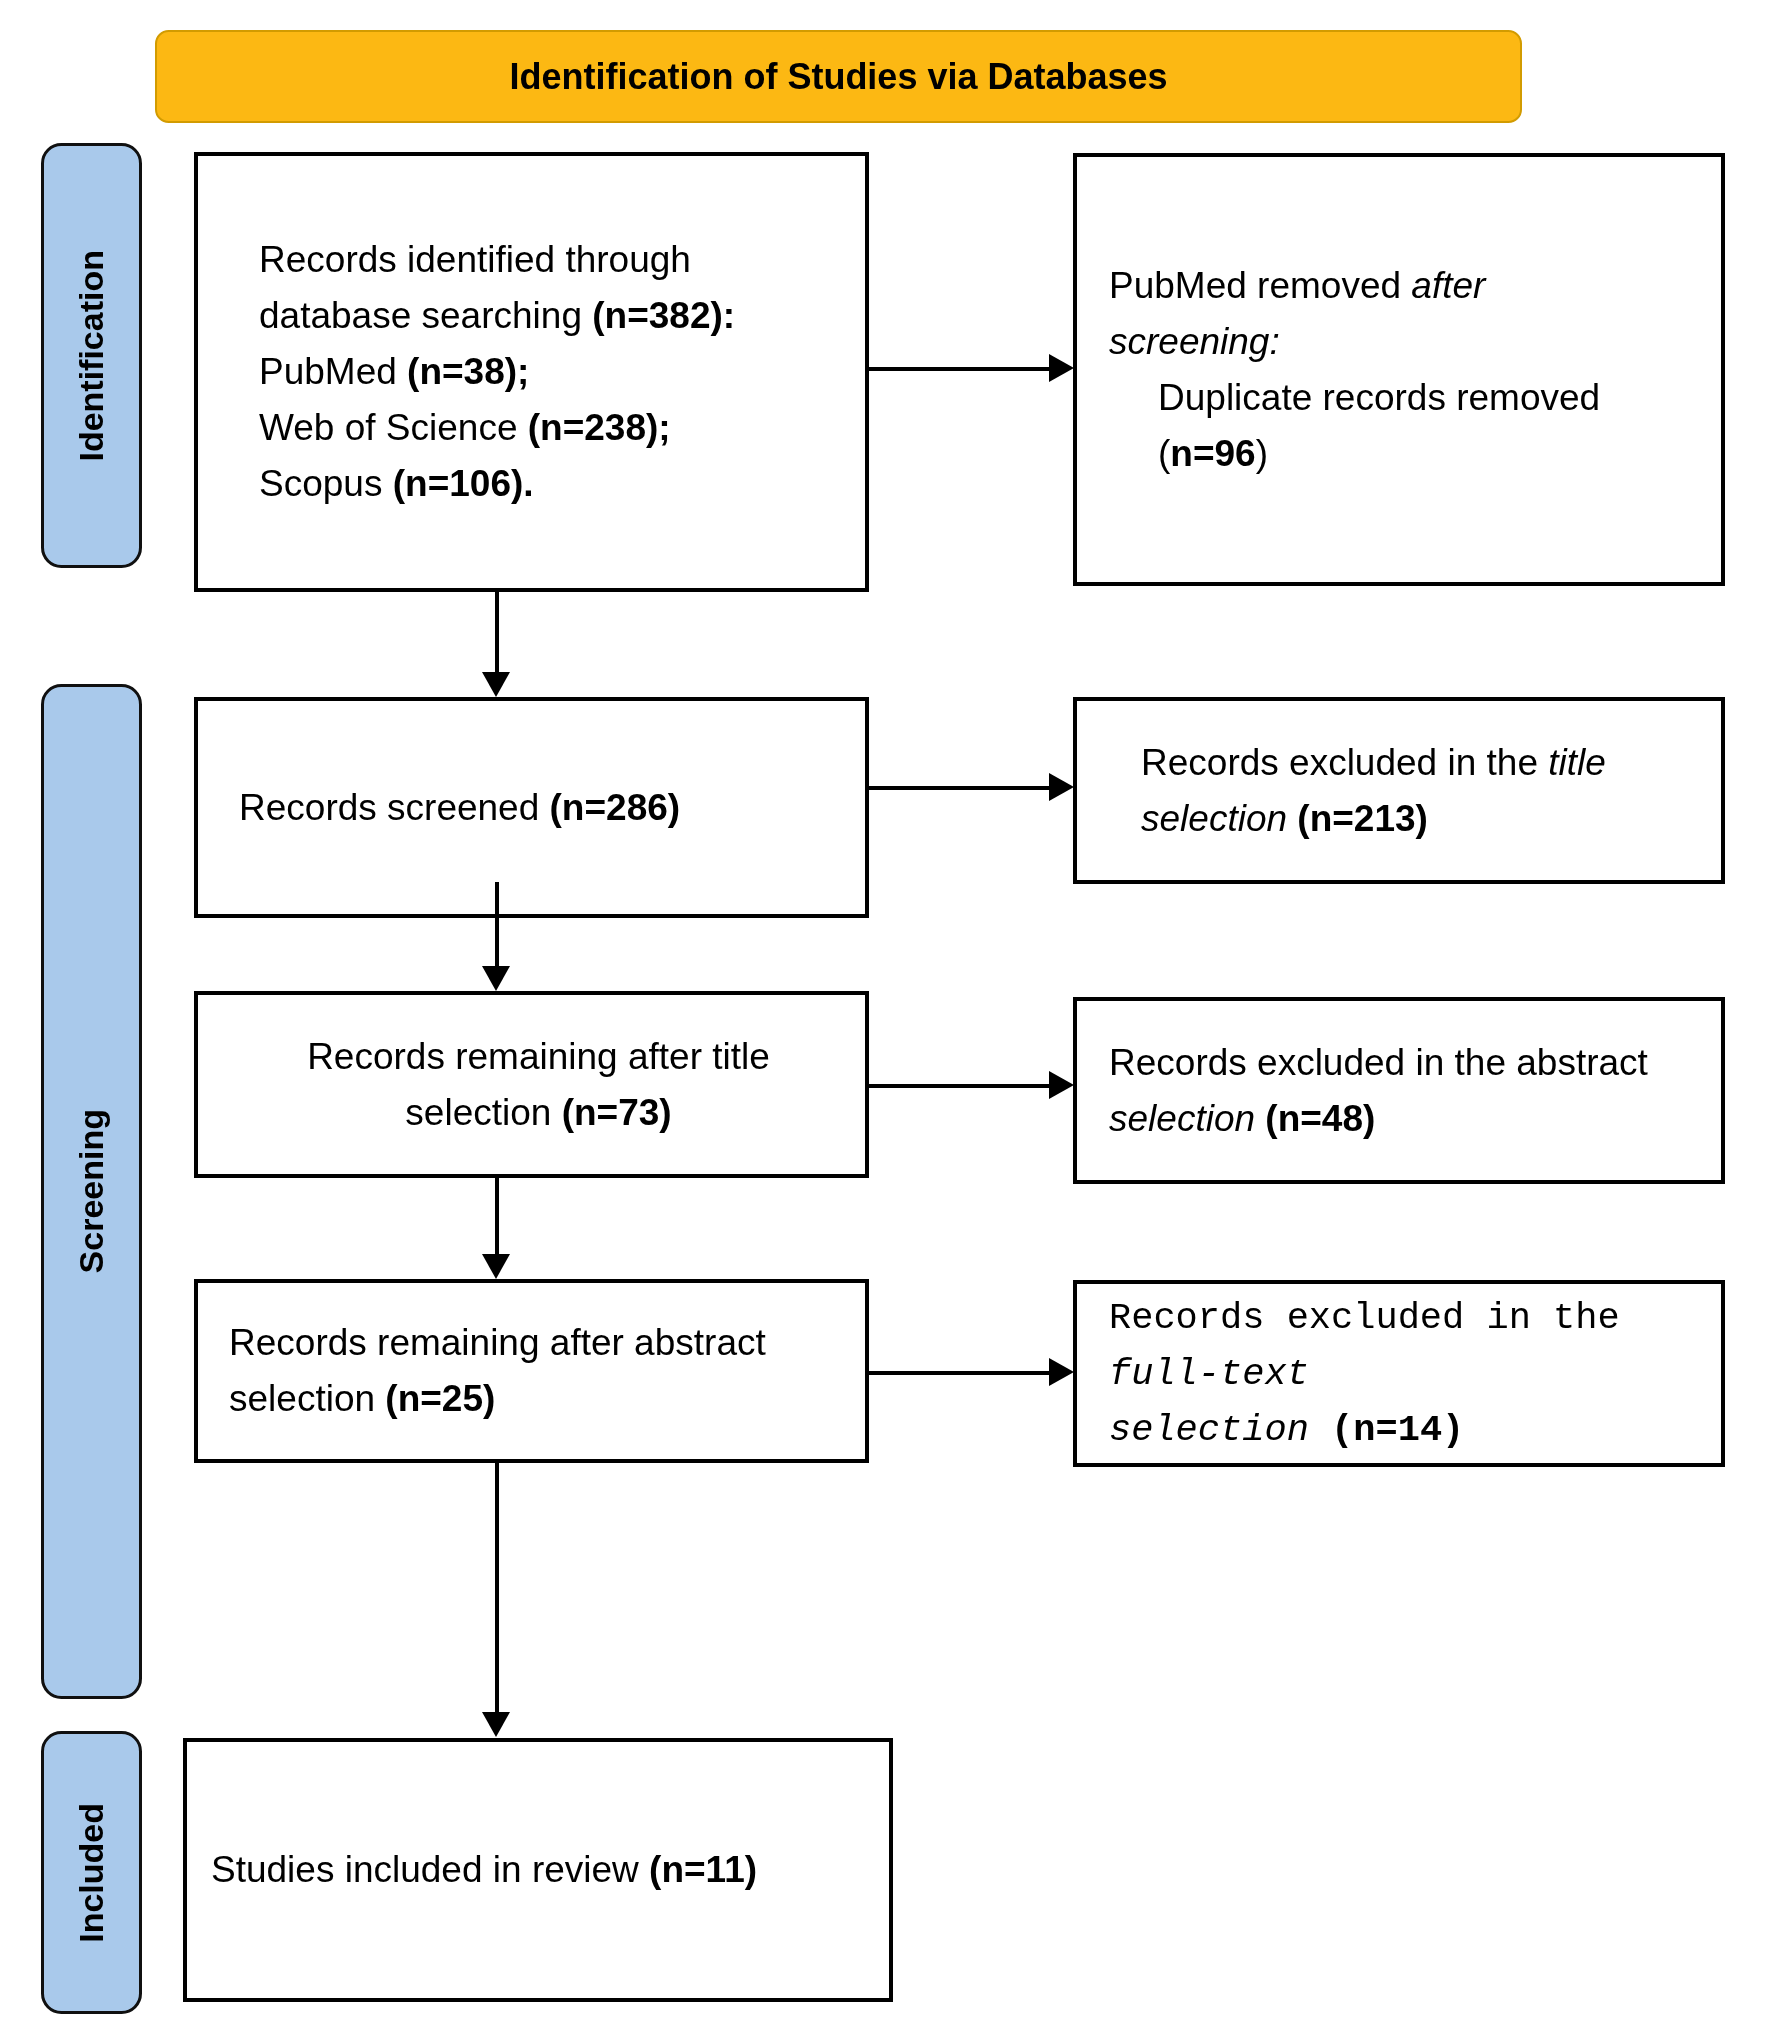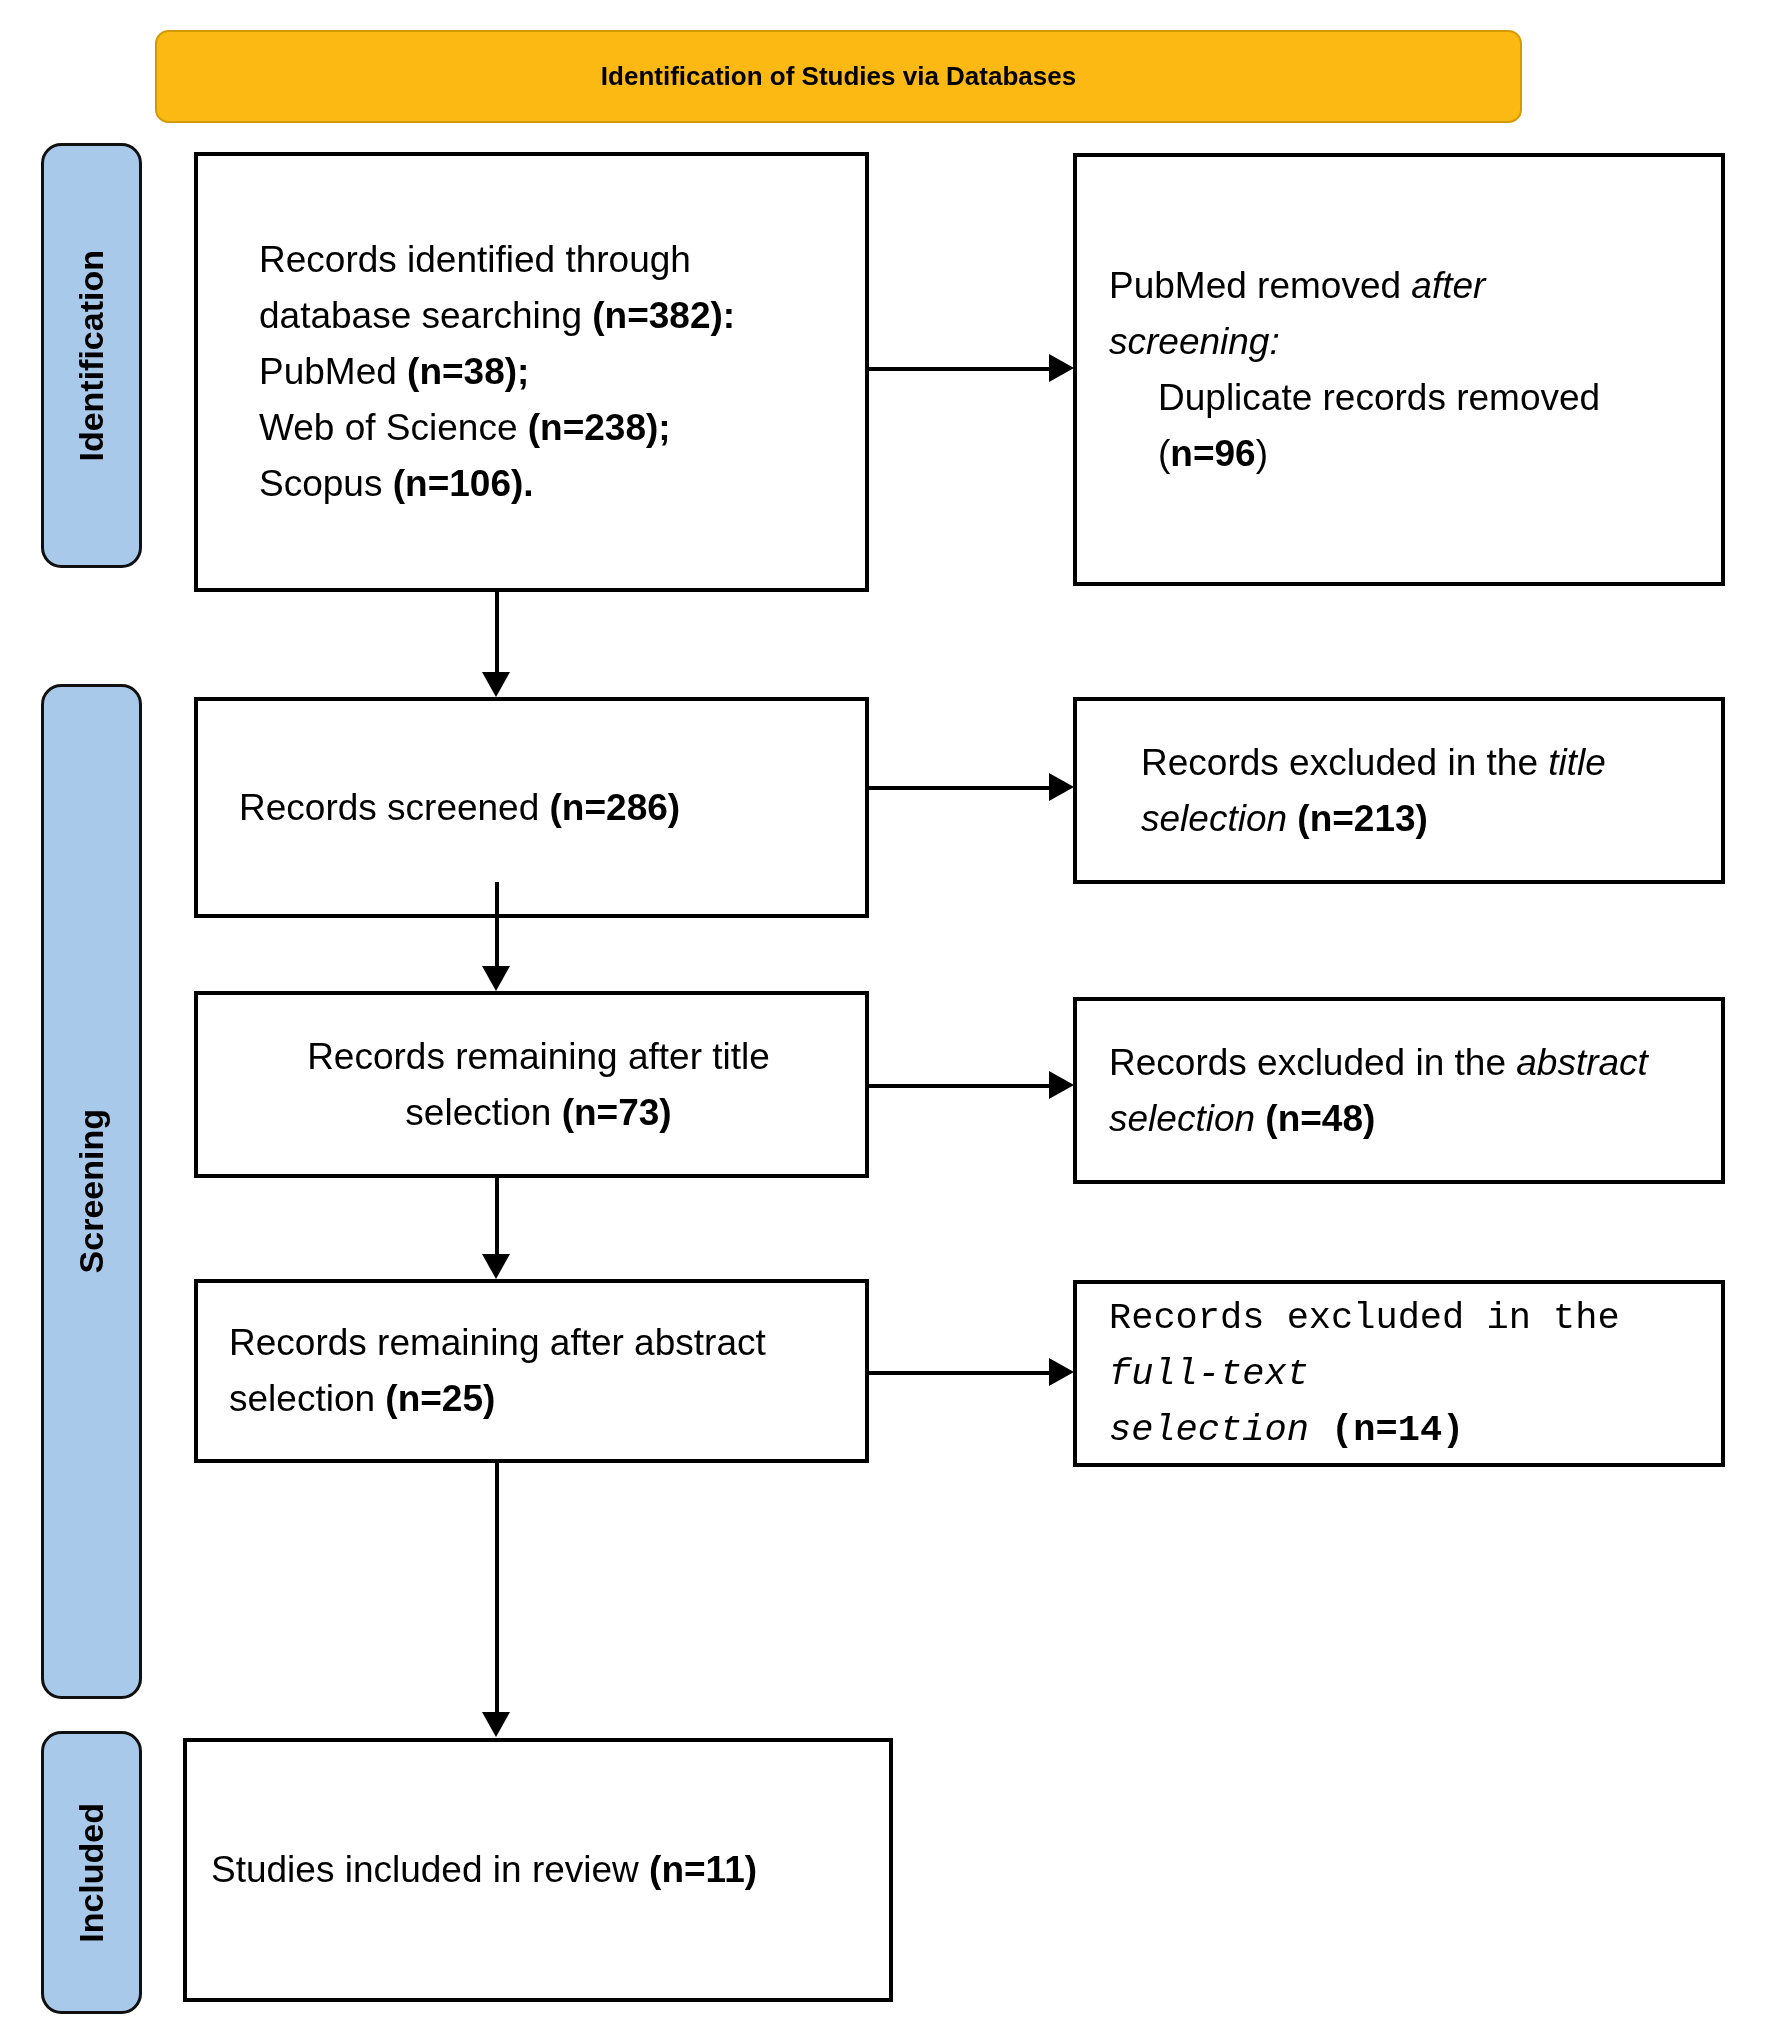--- a/index.html
+++ b/index.html
@@ -10,21 +10,21 @@
     font-family:"Liberation Sans", sans-serif;
     color:#000;
   }
   
   .banner{
     position:absolute;left:155px;top:30px;width:1363px;height:89px;
     background:var(--banner-fill);
     border:2.6px solid var(--banner-border);
     border-radius:13.6px;
     display:flex;align-items:center;justify-content:center;
-    font-size:26px;font-weight:bold;
+    font-size:36px;font-weight:bold;
   }
   
   .stage{
     position:absolute;left:41px;width:95px;
     background:var(--stage-fill);
     border:3.4px solid var(--stage-border);
     border-radius:20.4px;
     display:flex;align-items:center;justify-content:center;
   }
   .stage span{
@@ -107,21 +107,21 @@
     <div class="txt"><span><span>Records screened </span><span style="font-weight: bold;">(n=286)</span></span></div>
   </div>
   <div class="fbox col-r r2">
     <div class="txt"><span><span>Records excluded in the </span><span style="font-style: italic;">title</span></span><br><span><span style="font-style: italic;">selection</span><span> </span><span style="font-weight: bold;">(n=213)</span></span></div>
   </div>
 
   <div class="fbox col-l b3">
     <div class="txt"><span><span>Records remaining after title</span></span><br><span><span>selection </span><span style="font-weight: bold;">(n=73)</span></span></div>
   </div>
   <div class="fbox col-r r3">
-    <div class="txt"><span><span>Records excluded in the </span><span style="font-style: italic;">abstract</span></span><br><span><span style="font-style: italic;">selection</span><span> </span><span style="font-weight: bold;">(n=48)</span></span></div>
+    <div class="txt"><span><span>Records excluded in the </span><span style="">abstract</span></span><br><span><span style="font-style: italic;">selection</span><span> </span><span style="font-weight: bold;">(n=48)</span></span></div>
   </div>
 
   <div class="fbox col-l b4">
     <div class="txt"><span><span>Records remaining after abstract</span></span><br><span><span>selection </span><span style="font-weight: bold;">(n=25)</span></span></div>
   </div>
   <div class="fbox col-r r4">
     <div class="txt"><span><span>Records excluded in the </span><span style="font-style: italic;">full-text</span></span><br><span><span style="font-style: italic;">selection</span><span> </span><span style="font-weight: bold;">(n=14)</span></span></div>
   </div>
 
   <div class="fbox b5">

